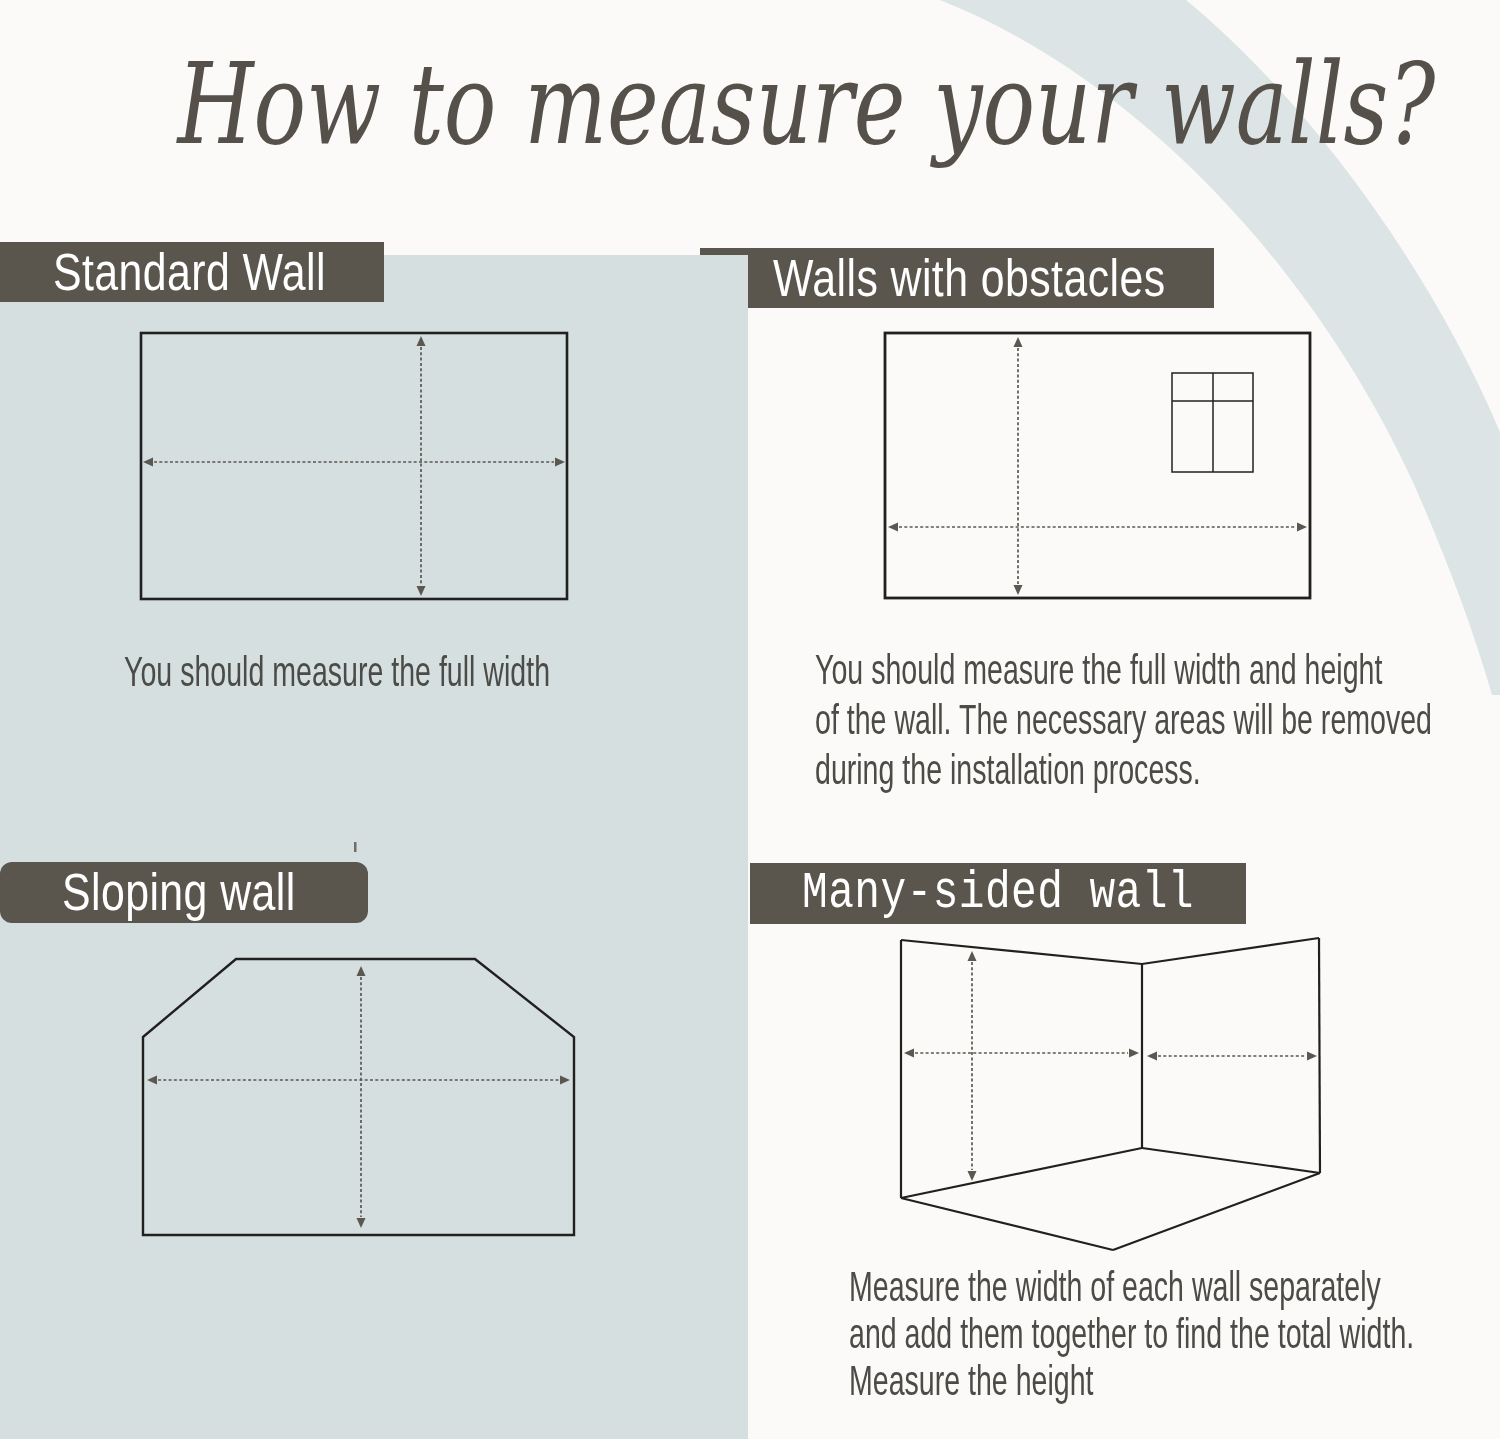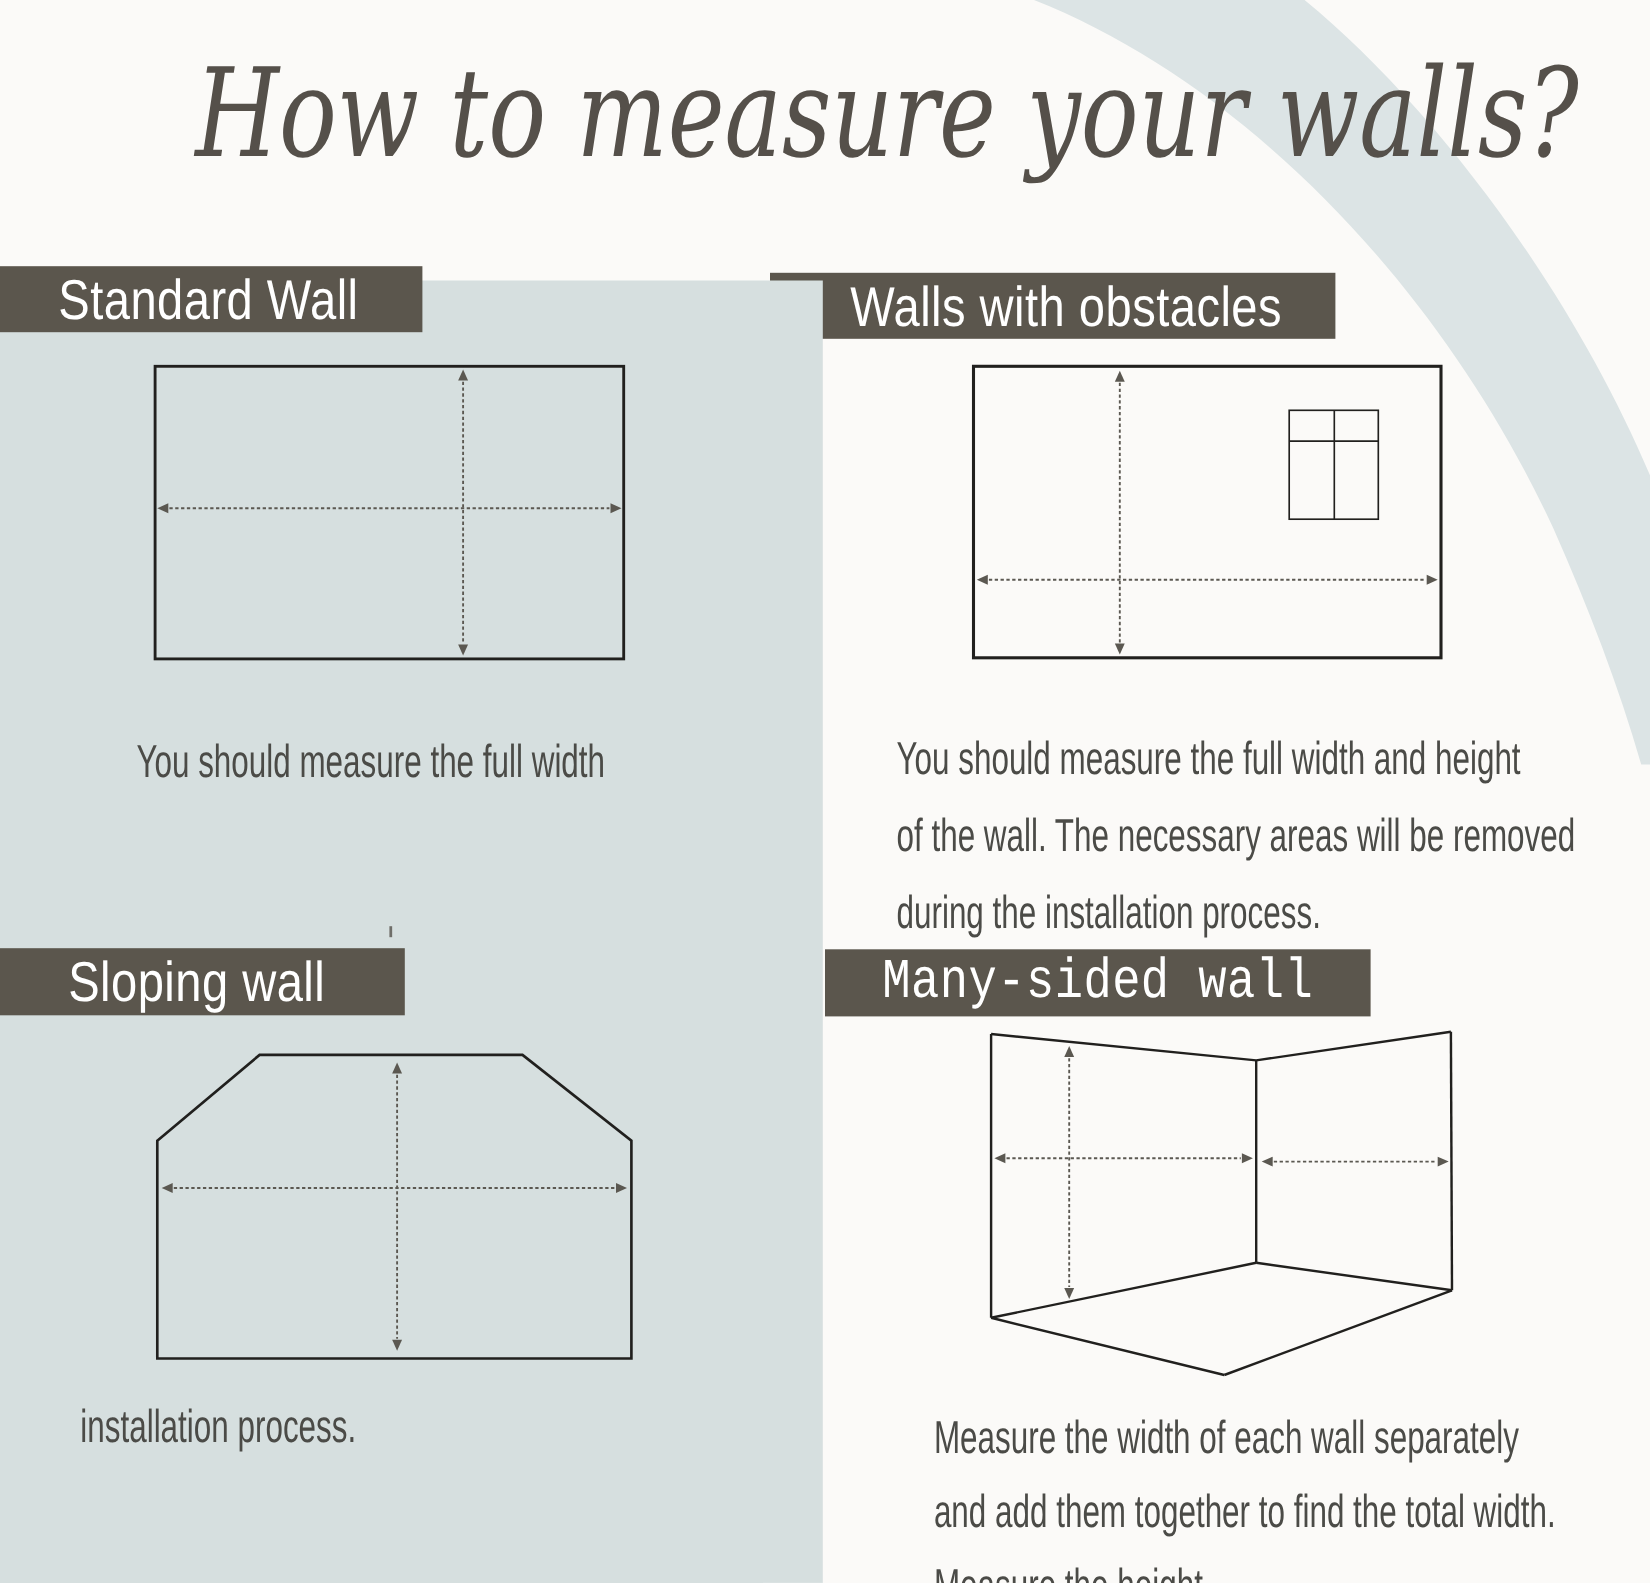--- a/index.html
+++ b/index.html
@@ -27,36 +27,36 @@
   .panel{left:0;top:255px;width:748px;height:1184px;background:var(--panel);z-index:2;}
   
   .bar{height:60px;background:var(--bar);display:flex;align-items:center;}
   .bar-label{
     color:var(--bar-text);font-size:51px;line-height:1;white-space:nowrap;
     display:inline-block;transform:scaleX(0.84);transform-origin:0 50%;
     font-weight:400;letter-spacing:0.5px;
   }
   #bar-obstacles{left:700px;top:248px;width:514px;z-index:1;}
   #bar-standard{left:0;top:242px;width:371px;z-index:3;padding-left:13px;}
-  #bar-sloping{left:0;top:862px;width:368px;height:61px;z-index:3;}
+  #bar-sloping{left:0;top:862px;width:368px;height:61px;z-index:3;border-radius:12px;}
   #bar-many{left:750px;top:863px;width:496px;height:61px;z-index:3;font-family:Liberation Mono, monospace;}
   #bar-obstacles .bar-label{margin-left:73px;}
   #bar-standard .bar-label{margin-left:40px;}
   #bar-sloping .bar-label{margin-left:62px;}
   #bar-many .bar-label{margin-left:52px;}
   
   .title-wrap{left:0;top:48px;width:1460px;text-align:right;z-index:4;font-style:italic;}
   .title{
     font-family:"DejaVu Serif", serif;color:var(--title);
     font-size:112px;line-height:1;white-space:nowrap;
     display:inline-block;transform:scaleX(0.78);transform-origin:50% 50%;
   }
   
   .desc{z-index:4;color:var(--text);font-size:42px;}
-  .desc .dline{display:block;margin-top:20px;}
+  .desc .dline{display:block;}
   .dline span{display:inline-block;transform:scaleX(0.68);transform-origin:0 50%;white-space:nowrap;}
   #desc-standard{left:124px;top:648px;}
   #desc-standard .dline{height:48px;line-height:48px;}
   #desc-obstacles{left:815px;top:645px;}
   #desc-obstacles .dline{height:50px;line-height:50px;}
   #desc-sloping{left:73px;top:1254px;}
   #desc-sloping .dline{height:45px;line-height:45px;}
   #desc-many{left:849px;top:1263px;}
   #desc-many .dline{height:47px;line-height:47px;}
   #diagram-svg{z-index:3;}
@@ -173,20 +173,19 @@
   <div class="dline"><span>You should measure the full width</span></div>
 </div>
 
 <div class="abs desc" id="desc-obstacles">
   <div class="dline"><span>You should measure the full width and height</span></div>
   <div class="dline"><span>of the wall. The necessary areas will be removed</span></div>
   <div class="dline"><span>during the installation process.</span></div>
 </div>
 
 <div class="abs desc" id="desc-sloping">
-  <div class="dline"><span>installation process.</span></div>
 </div>
 
 <div class="abs desc" id="desc-many">
   <div class="dline"><span>Measure the width of each wall separately</span></div>
   <div class="dline"><span>and add them together to find the total width.</span></div>
   <div class="dline"><span>Measure the height</span></div>
 </div>
 
 </body></html>

